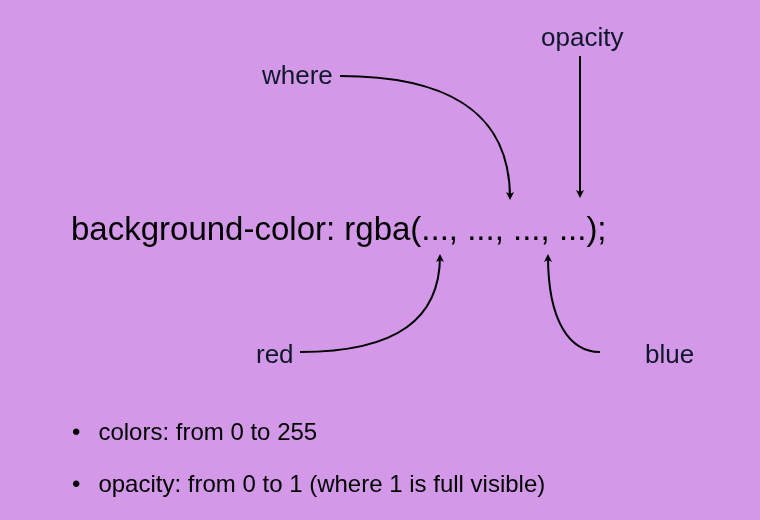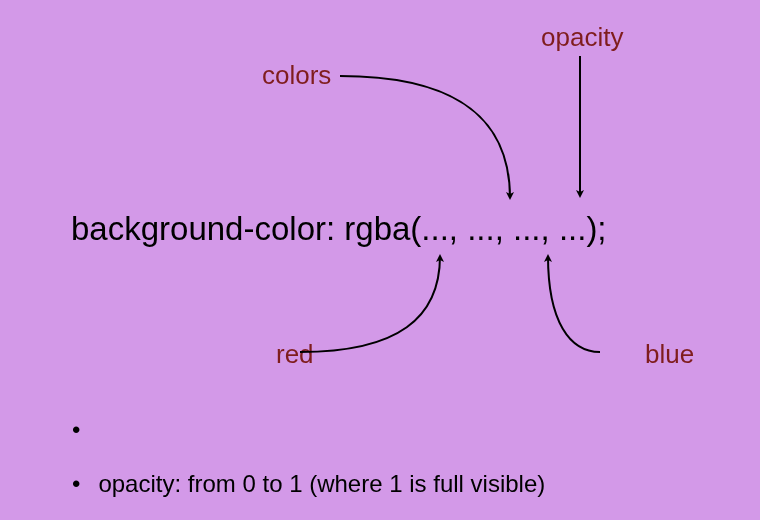--- a/index.html
+++ b/index.html
@@ -8,21 +8,21 @@
       width: 760px;
       height: 520px;
       background-color: #d399e8;
       font-family: Arial, Helvetica, sans-serif;
       position: relative;
       overflow: hidden;
     }
     .label {
       position: absolute;
       font-size: 26px;
-      color: #7f1d1d;
+      color: #0f172a;
     }
     .code-line {
       position: absolute;
       font-size: 33px;
       color: #000;
       white-space: nowrap;
     }
     .bullet-row {
       position: absolute;
       display: flex;
@@ -38,28 +38,29 @@
     svg.arrows {
       position: absolute;
       top: 0;
       left: 0;
       pointer-events: none;
     }
   </style>
 </head>
 <body>
 
-<div class="label" style="left:262px; top:60px;">colors</div>
+<div class="label" style="left:262px; top:60px;">where</div>
 <div class="label" style="left:541px; top:22px;">opacity</div>
 <div class="code-line" style="left:63px; top:210px;margin-left:8px;">background-color: rgba(..., ..., ..., ...);</div>
-<div class="label" style="left:256px; top:339px;margin-left:20px;">red</div>
+<div class="label" style="left:256px; top:339px;">red</div>
 <div class="label" style="left:608px; top:339px;margin-left:37px;">blue</div>
 
 <div class="bullet-row" style="left:72px; top:418px;">
   <span class="bullet">•</span>
+  <span>colors: from 0 to 255</span>
 </div>
 
 <div class="bullet-row" style="left:72px; top:470px;">
   <span class="bullet">•</span>
   <span>opacity: from 0 to 1 (where 1 is full visible)</span>
 </div>
 
 <svg class="arrows" width="760" height="520" viewBox="0 0 760 520">
   <defs>
     <marker id="arrowhead" markerWidth="8" markerHeight="8" refX="6" refY="4" orient="auto" markerUnits="userSpaceOnUse">

